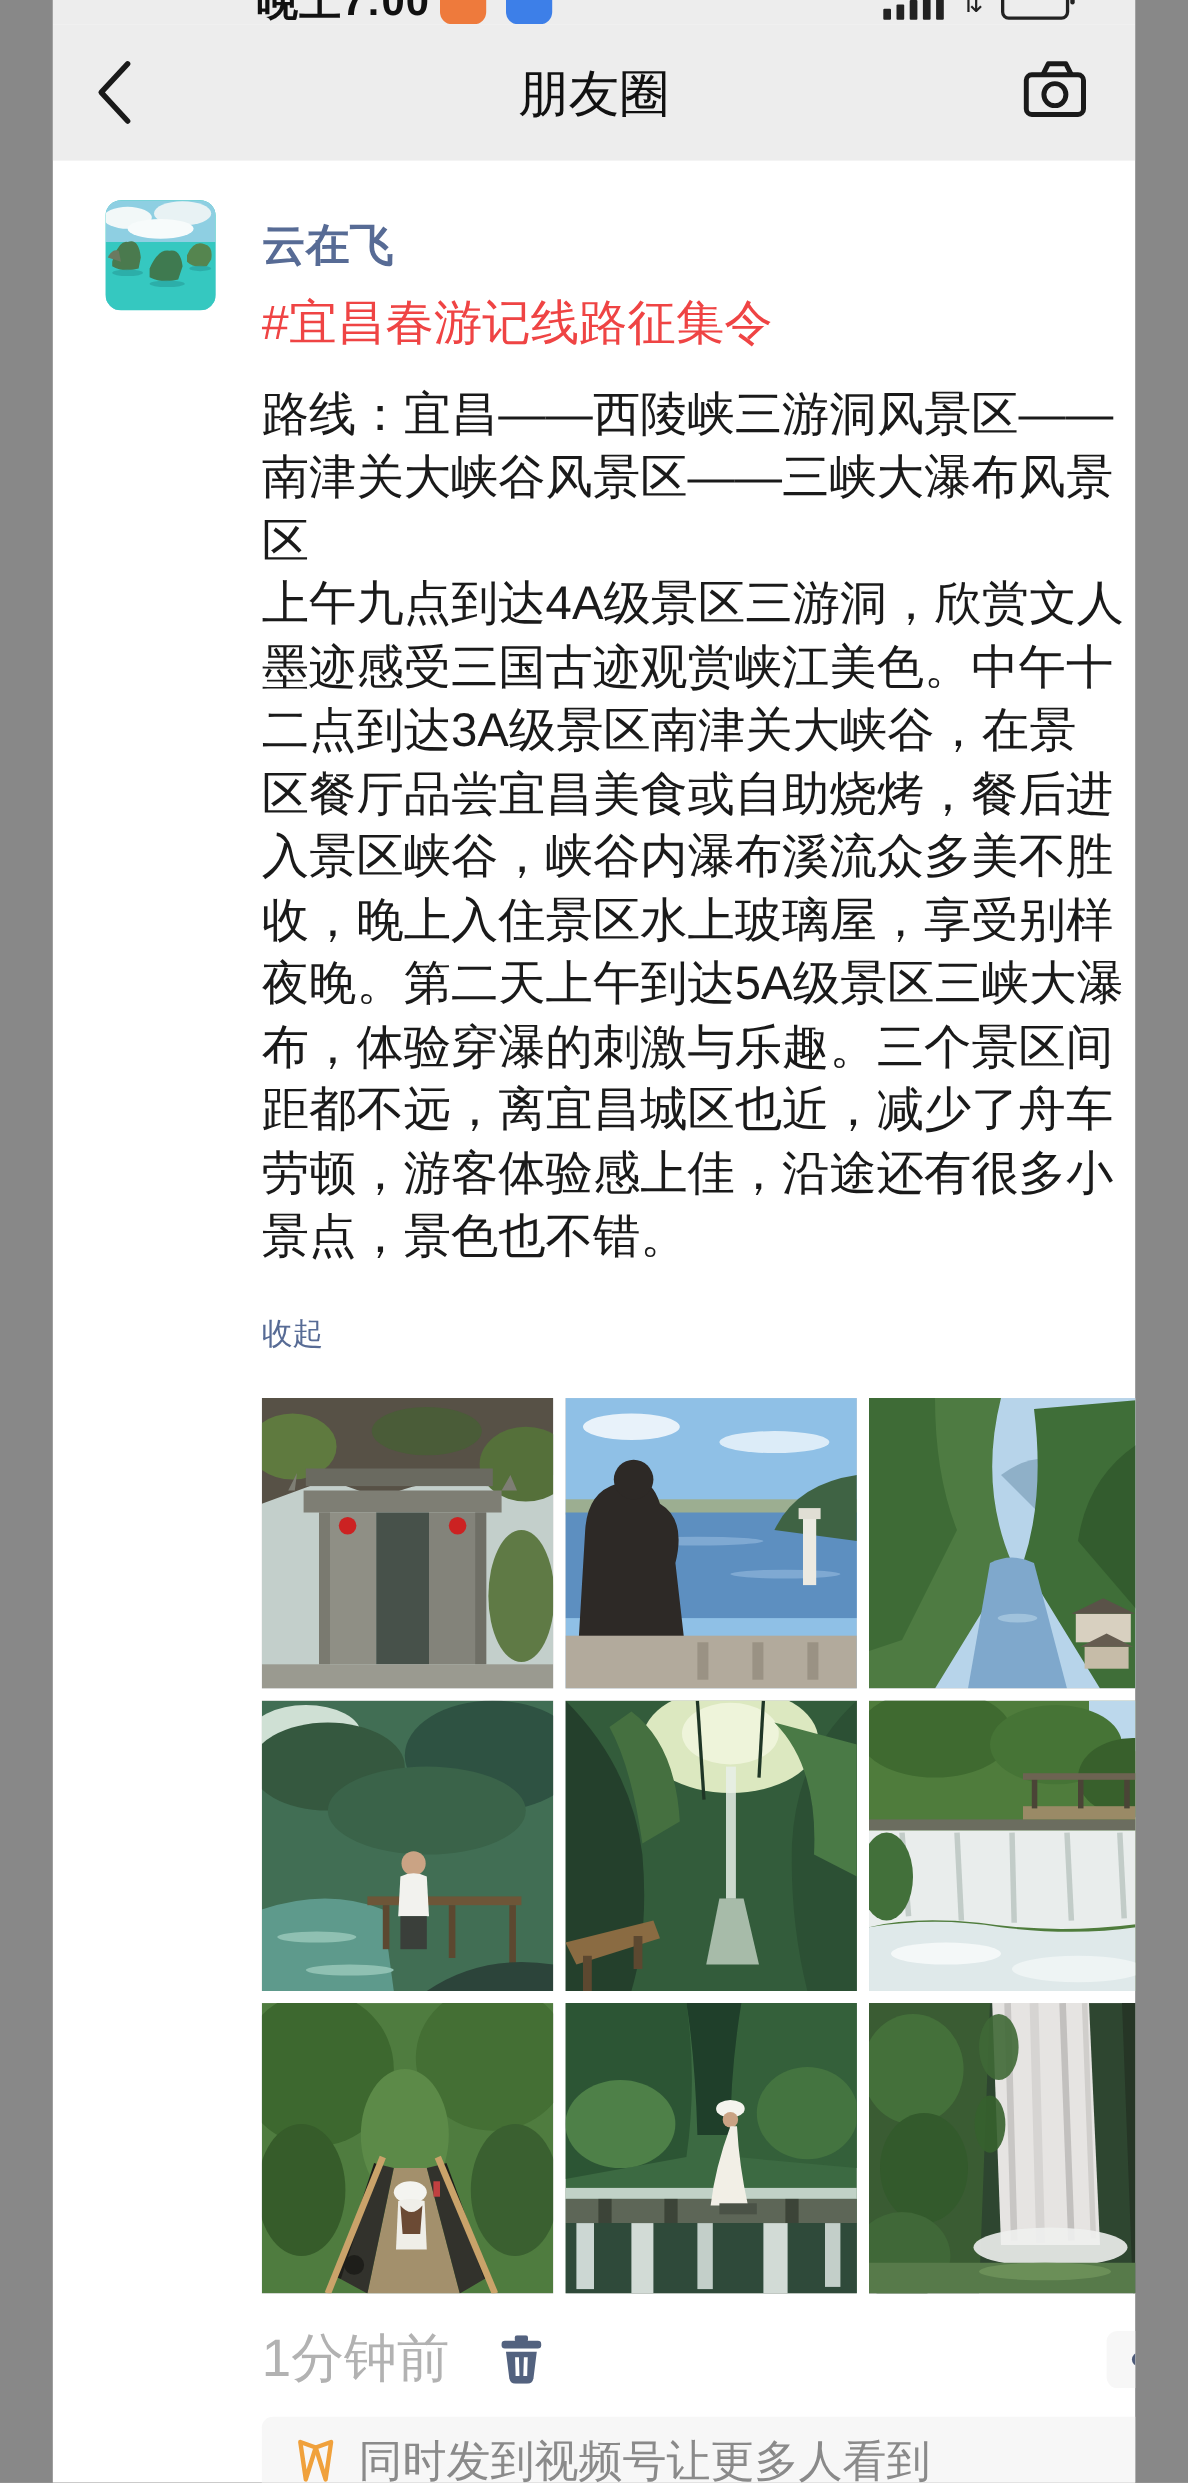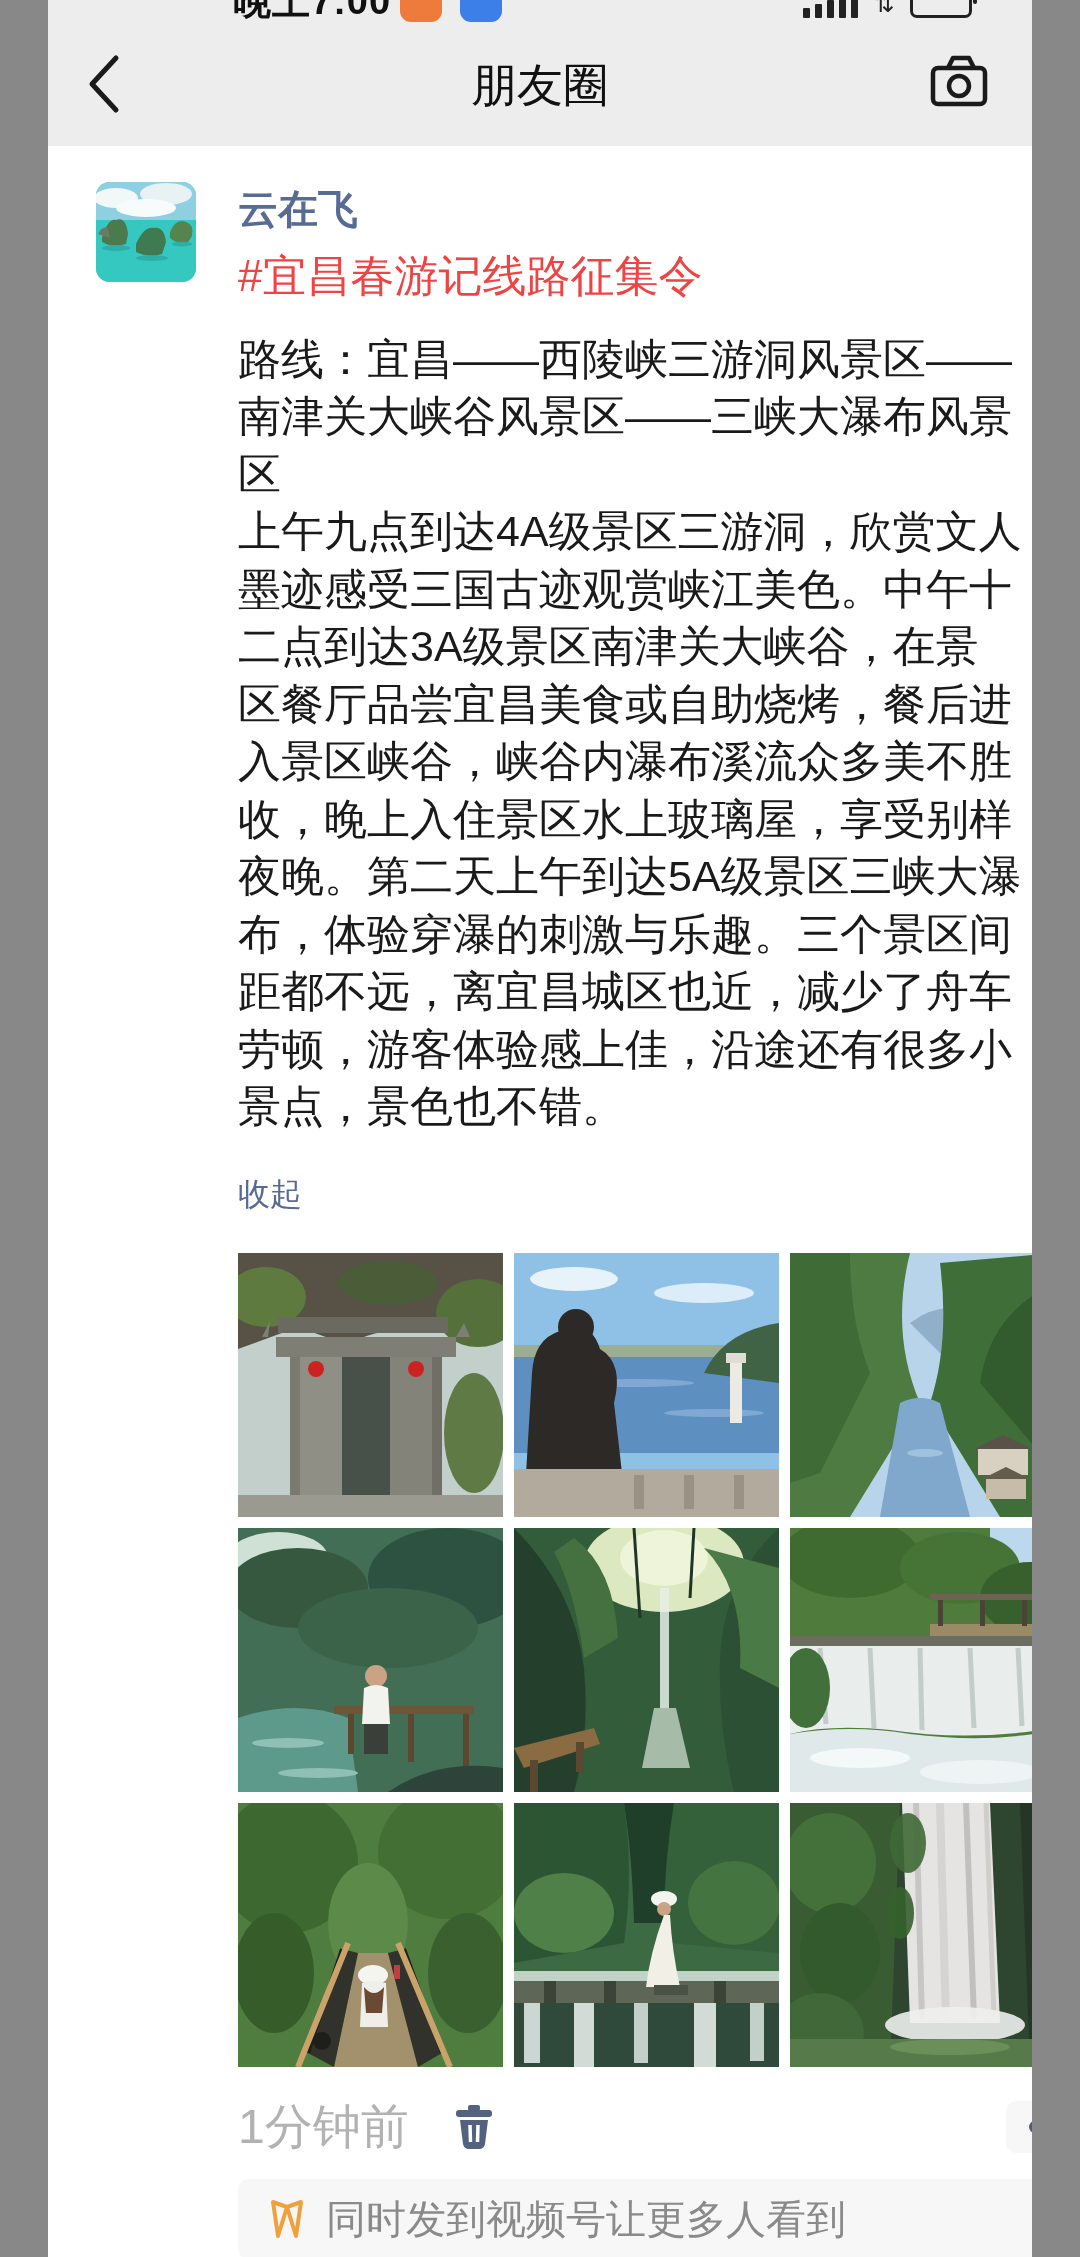--- a/index.html
+++ b/index.html
@@ -24,24 +24,24 @@
   .sb-arrows{font-size:24px; color:#222; line-height:28px;}
   
   .navbar{position:relative; height:124px; background:#ededed;}
   .nav-back{position:absolute; left:34px; top:30px; width:44px; height:64px; cursor:pointer;}
   .nav-title{position:absolute; left:0; right:0; top:2px; height:124px; display:flex; align-items:center; justify-content:center;
     font-size:46px; font-weight:500; color:#111;}
   .nav-camera{position:absolute; right:44px; top:28px; width:60px; height:64px; cursor:pointer;}
   
   .avatar{position:absolute; left:48px; top:182px; width:100px; height:100px; border-radius:14px; overflow:hidden; background:#35c8c0;}
   .post-content{margin-left:190px; width:830px;}
-  .author{margin-top:39px; font-size:40px; line-height:48px; font-weight:600; color:#576b95;}
+  .author{margin-top:57px; font-size:40px; line-height:48px; font-weight:600; color:#576b95;font-family:Liberation Mono, monospace;}
   .hashtag{margin-top:14px; font-size:44px; line-height:57.5px; color:#ef4444;}
   .body-text{font-size:43px; line-height:57.5px; color:#1a1a1a; white-space:pre-line;margin-top:26px;}
-  .collapse{margin-top:30px; font-size:32px; line-height:57.5px; color:#576b95; display:inline-block;}
+  .collapse{margin-top:30px; font-size:28px; line-height:57.5px; color:#576b95; display:inline-block;}
   
   .grid{margin-top:30px; display:grid; grid-template-columns:repeat(3,265px); grid-auto-rows:264px; gap:11px; width:817px;}
   .grid .ph{overflow:hidden; background:#ccc; cursor:pointer;}
   .grid svg{display:block; width:100%; height:100%;}
   
   .meta{position:relative; margin-top:34px; height:52px;}
   .timestamp{font-size:48px; line-height:52px; color:#b2b2b2; display:inline-block; vertical-align:top;}
   .trash{display:inline-block; vertical-align:top; margin-left:42px; margin-top:4px; width:38px; height:44px; cursor:pointer;}
   .menu-btn{position:absolute; right:-20px; top:0; width:82px; height:52px; background:#f7f7f7; border-radius:10px;
     display:flex; align-items:center; justify-content:center; gap:12px; cursor:pointer;}

